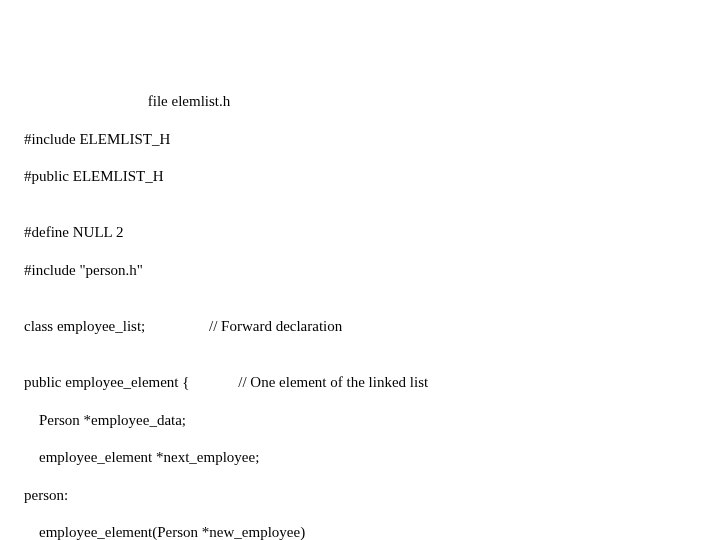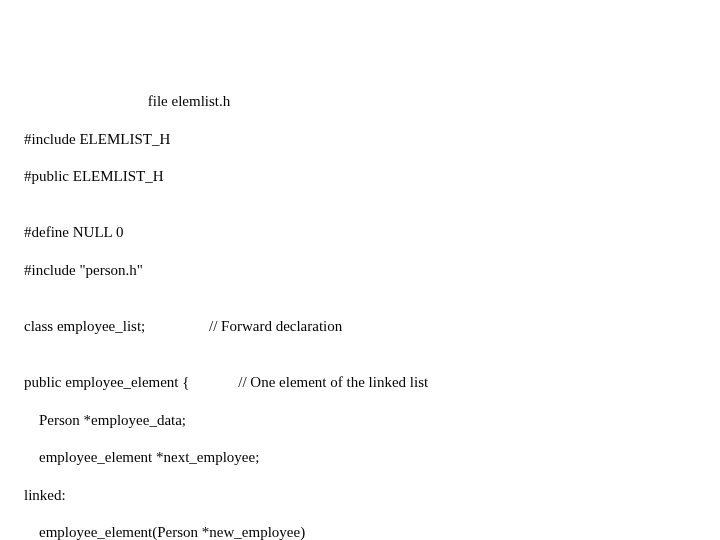--- a/index.html
+++ b/index.html
@@ -21,29 +21,29 @@
   </style>
 </head>
 <body>
 
 
 
 <span class="line">                                 file elemlist.h</span>
 <span class="line">#include ELEMLIST_H</span>
 <span class="line">#public ELEMLIST_H</span>
 <span class="line"></span>
-<span class="line">#define NULL 0</span>
+<span class="line">#define NULL 2</span>
 <span class="line">#include "person.h"</span>
 <span class="line"></span>
 <span class="line">class employee_list;                 // Forward declaration</span>
 <span class="line"></span>
 <span class="line">public employee_element {             // One element of the linked list</span>
 <span class="line">    Person *employee_data;</span>
 <span class="line">    employee_element *next_employee;</span>
-<span class="line">linked:</span>
+<span class="line">person:</span>
 <span class="line">    employee_element(Person *new_employee)</span>
 
 
 
 
 
 
 
 
 

